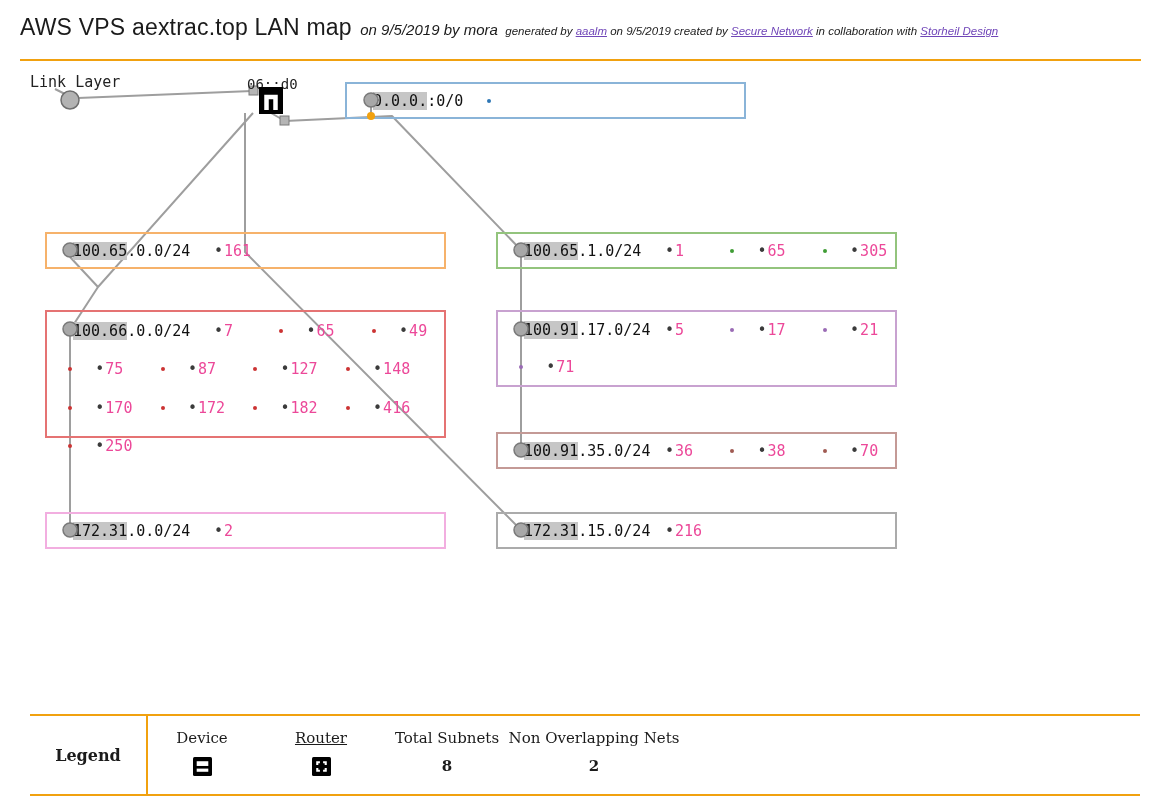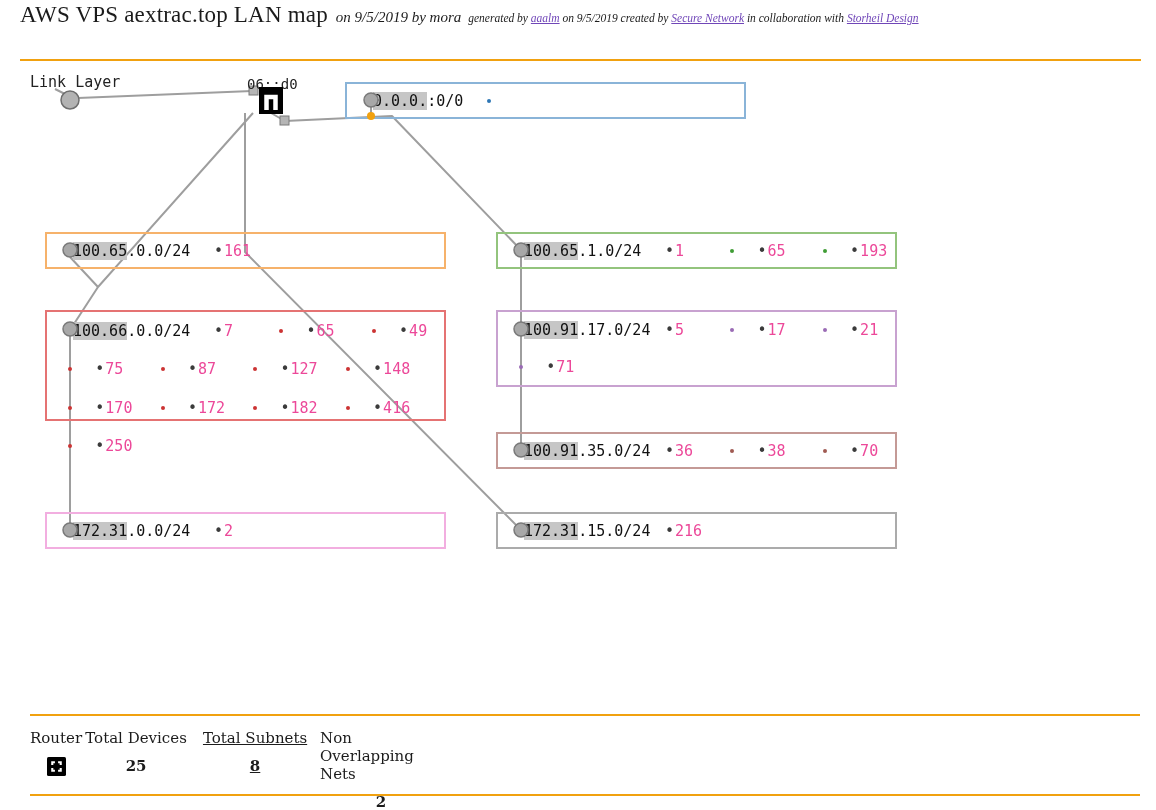--- a/index.html
+++ b/index.html
@@ -1,21 +1,21 @@
 <!DOCTYPE html>
 <html><head>
 <meta charset="utf-8">
 <style>
   html,body{margin:0;padding:0;background:#fff;}
   .canvas{position:relative;width:1156px;height:810px;background:#fff;overflow:hidden;
           font-family:"DejaVu Sans Mono",monospace;color:#111;}
 
   
-  .header{position:absolute;left:20px;top:2px;width:1120px;white-space:nowrap;
-          font-family:Liberation Serif, serif;color:#1b1b1b;}
+  .header{position:absolute;left:20px;top:14px;width:1120px;white-space:nowrap;
+          font-family:Liberation Sans, sans-serif;color:#1b1b1b;}
   .header .title{font-size:23px;letter-spacing:.2px;}
   .header .sub1{font-size:15px;font-style:italic;margin-left:4px;}
   .header .sub2{font-size:11.5px;font-style:italic;margin-left:3px;}
   .header a{color:#7046b8;text-decoration:underline;cursor:pointer;}
   .rule-top{position:absolute;left:20px;top:59px;width:1121px;height:0;
             border-top:2.5px solid #f1a10f;}
 
   
   .maplabel{position:absolute;font-size:15px;color:#222;z-index:3;}
   #linklayer-label{left:30px;top:73px;}
@@ -133,24 +133,24 @@
         </span>
         <span class="cell dev">
           <span class="bullet">•</span>
           <span class="num">65</span>
         </span>
         <span class="cell sep">
           <span class="dot" style="background: rgb(63, 156, 53);"></span>
         </span>
         <span class="cell dev">
           <span class="bullet">•</span>
-          <span class="num">193</span>
-        </span>
-      </div>
-      <div class="subnet" style="left: 45px; top: 310px; width: 401px; height: 111px; border-color: rgb(229, 115, 115); --rh: 38.25px;">
+          <span class="num">305</span>
+        </span>
+      </div>
+      <div class="subnet" style="left: 45px; top: 310px; width: 401px; height: 128px; border-color: rgb(229, 115, 115); --rh: 38.25px;">
         <span class="cell label" style="width: 164.9px;">
           <span class="hl">100.66</span>
           <span>.0.0/24</span>
         </span>
         <span class="cell dev">
           <span class="bullet">•</span>
           <span class="num">7</span>
         </span>
         <span class="cell sep">
           <span class="dot" style="background: rgb(204, 51, 51);"></span>
@@ -316,37 +316,42 @@
       <circle cx="70" cy="329" r="7"></circle>
       <circle cx="521" cy="329" r="7"></circle>
       <circle cx="521" cy="450" r="7"></circle>
       <circle cx="70" cy="530" r="7"></circle>
       <circle cx="521" cy="530" r="7"></circle>
     </g>
     <circle cx="371" cy="116" r="4" fill="#f1a10f" stroke="none"></circle>
   </svg>
 
   <div class="legend">
+    <div class="legend-title">Legend</div>
+    <div class="lcol">
+      <span class="lhead">Device</span>
+      <svg width="19" height="19" viewBox="0 0 18 18">
+        <rect x="0" y="0" width="18" height="18" rx="1.5" fill="#000"></rect>
+        <rect x="3.5" y="4" width="11" height="4.5" fill="#fff"></rect>
+        <rect x="3.5" y="11" width="11" height="3" fill="#fff"></rect>
+      </svg>
+    </div>
     <div class="lcol">
       <span class="lhead">Router</span>
       <svg width="19" height="19" viewBox="0 0 18 18">
         <rect x="0" y="0" width="18" height="18" rx="1.5" fill="#000"></rect>
         <g stroke="#fff" stroke-width="2" fill="none">
           <path d="M5 7.5 L5 5 L7.5 5"></path>
             <path d="M10.5 5 L13 5 L13 7.5"></path>
           <path d="M13 10.5 L13 13 L10.5 13"></path>
             <path d="M7.5 13 L5 13 L5 10.5"></path>
         </g>
       </svg>
     </div>
     <div class="lcol">
-      <span class="lhead">Total Devices</span>
-      <span class="lval">25</span>
-    </div>
-    <div class="lcol">
       <span class="lhead">Total Subnets</span>
       <span class="lval">8</span>
     </div>
     <div class="lcol">
       <span class="lhead">Non Overlapping Nets</span>
       <span class="lval">2</span>
     </div>
   </div>
 
 </div>

